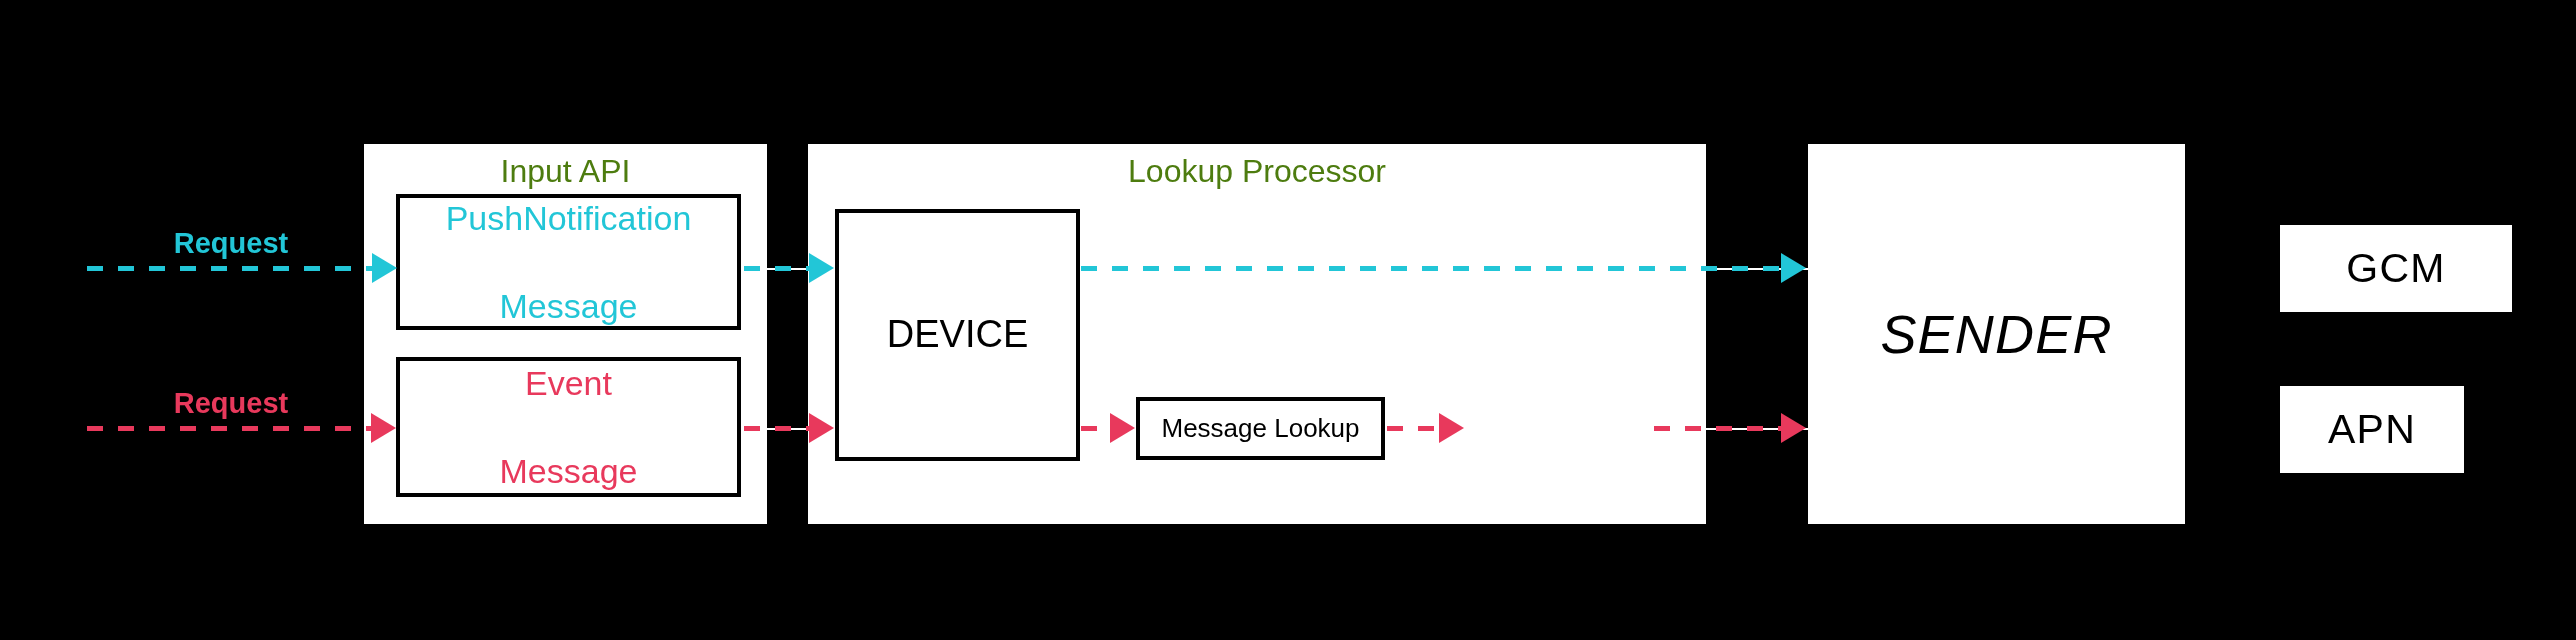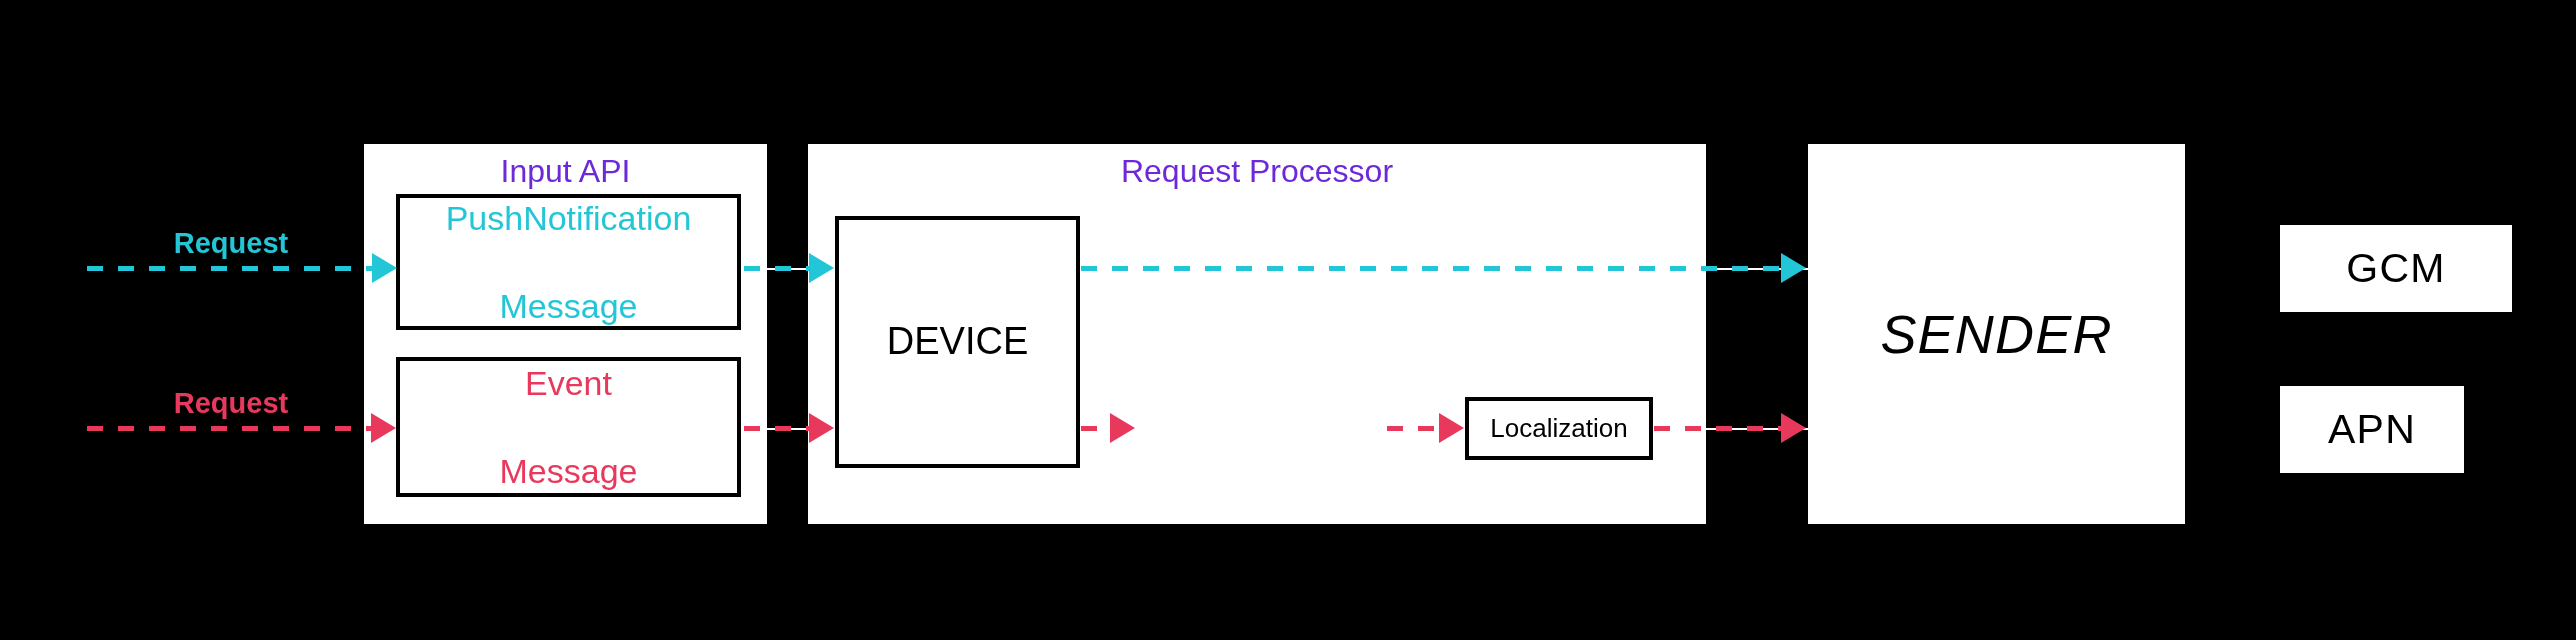--- a/index.html
+++ b/index.html
@@ -24,42 +24,42 @@
   #panel-request-processor{ left: 808px; width: 898px; }
   #panel-sender           { left: 1808px; width: 377px;
                             display: flex; align-items: center; justify-content: center; }
 
   .panel-title {
     position: absolute;
     top: 9.6px; left: 0; right: 0;
     text-align: center;
     font-size: 32px;
     line-height: 1.1;
-    color: #6d28d9;
+    color: #4d7c0f;
   }
   .sender-label { font-size: 54px; letter-spacing: 1.2px; font-style: italic; }
 
   
   .box {
     position: absolute;
     background: #ffffff;
     border: 4.8px solid #000000;
     box-sizing: border-box;
     display: flex;
     flex-direction: column;
     align-items: center;
     justify-content: center;
     text-align: center;
     gap: 44px;
   }
   #box-push-notification { left: 396px;  top: 194px; width: 345px; height: 136px;
                            font-size: 34px; line-height: 1.3; }
   #box-event-message     { left: 396px;  top: 357px; width: 345px; height: 140px;
                            font-size: 34px; line-height: 1.3; }
-  #box-device-lookup     { left: 835px; top: 216px; width: 245px; height: 252px;
+  #box-device-lookup     { left: 835px; top: 209px; width: 245px; height: 252px;
                            font-size: 38px; line-height: 1.4; text-align: center; }
   #box-message-lookup    { left: 1136px; top: 397px; width: 249px; height: 63px;
                            font-size: 26px; }
   #box-localization      { left: 1465px; top: 397px; width: 188px; height: 63px;
                            font-size: 26px; }
   .endpoint {
     position: absolute;
     background: #ffffff;
     display: flex; align-items: center; justify-content: center;
     font-size: 41px;
@@ -115,45 +115,45 @@
 </head>
 <body>
 
 <div id="canvas" style="background: rgb(0, 0, 0);">
 
   <div class="panel" id="panel-input-api">
     <div class="panel-title">Input API</div>
   </div>
 
   <div class="panel" id="panel-request-processor">
-    <div class="panel-title">Request Processor</div>
+    <div class="panel-title">Lookup Processor</div>
   </div>
 
   <div class="panel" id="panel-sender">
     <div class="sender-label">SENDER</div>
   </div>
 
   <div class="box text-cyan" id="box-push-notification">
     <span>PushNotification</span>
     <span>Message</span>
   </div>
 
   <div class="box text-red" id="box-event-message">
     <span>Event</span>
     <span>Message</span>
   </div>
 
   <div class="box" id="box-device-lookup">
     <span>DEVICE</span>
   </div>
 
+  <div class="box" id="box-message-lookup">
+    <span>Message Lookup</span>
+  </div>
 
-  <div class="box" id="box-localization">
-    <span>Localization</span>
-  </div>
 
   <div class="endpoint" id="box-gcm">
     <span>GCM</span>
   </div>
 
   <div class="endpoint" id="box-apn">
     <span>APN</span>
   </div>
 
   <div class="request-label text-cyan" id="label-request-cyan">Request</div>

